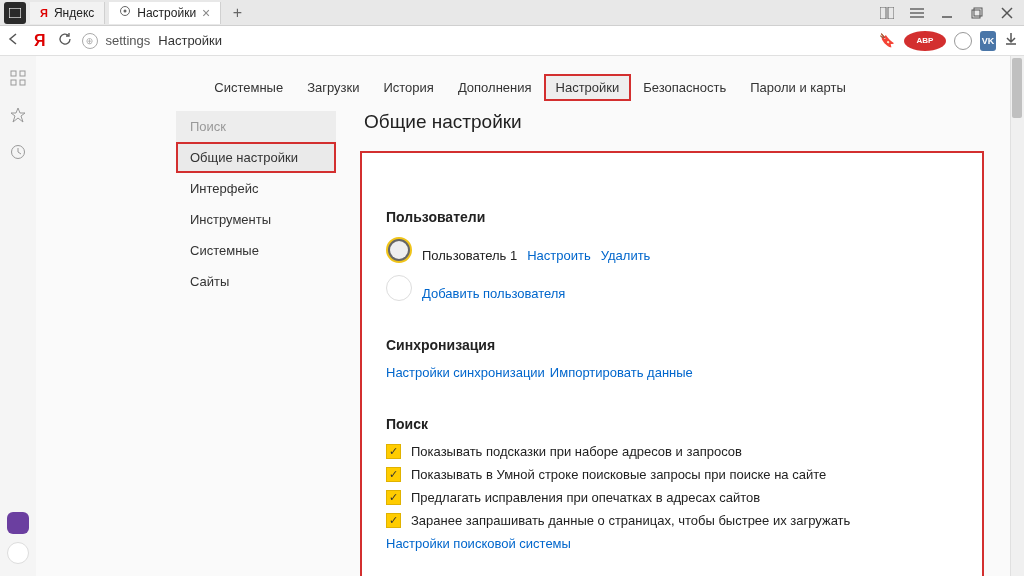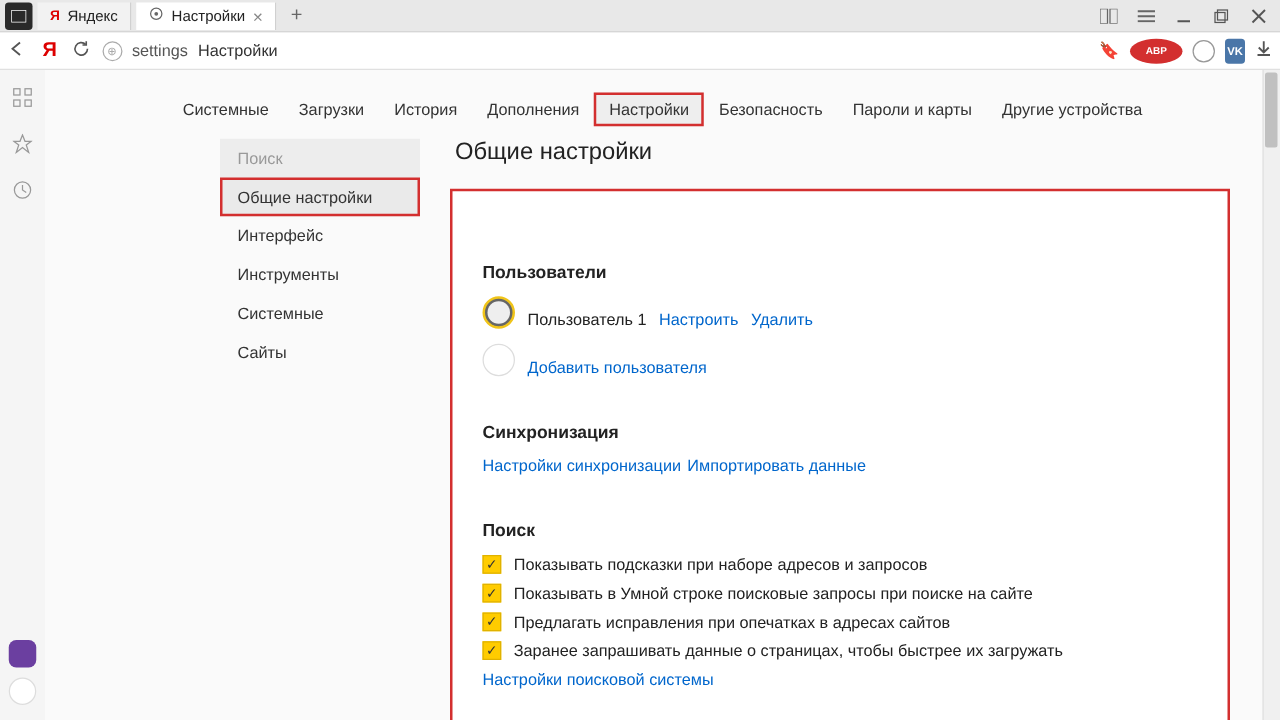--- a/index.html
+++ b/index.html
@@ -171,21 +171,20 @@
 
   <div class="content">
     <div class="topnav">
       <div class="topnav-item">Системные</div>
       <div class="topnav-item">Загрузки</div>
       <div class="topnav-item">История</div>
       <div class="topnav-item">Дополнения</div>
       <div class="topnav-item active">Настройки</div>
       <div class="topnav-item">Безопасность</div>
       <div class="topnav-item">Пароли и карты</div>
-      <div class="topnav-item">Другие устройства</div>
     </div>
 
     <div class="main-row">
       <div class="sidebar">
         <div class="sidebar-item muted">Поиск</div>
         <div class="sidebar-item active">Общие настройки</div>
         <div class="sidebar-item plain">Интерфейс</div>
         <div class="sidebar-item plain">Инструменты</div>
         <div class="sidebar-item plain">Системные</div>
         <div class="sidebar-item plain">Сайты</div>

